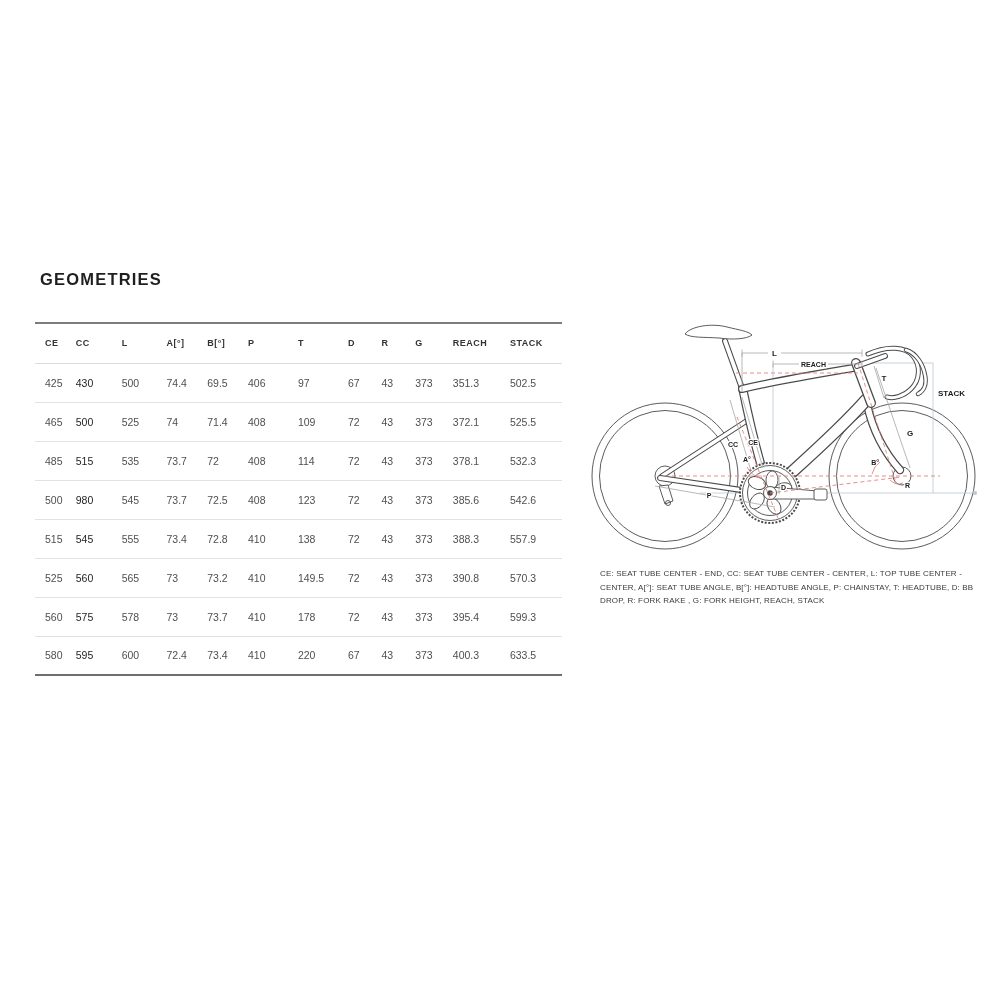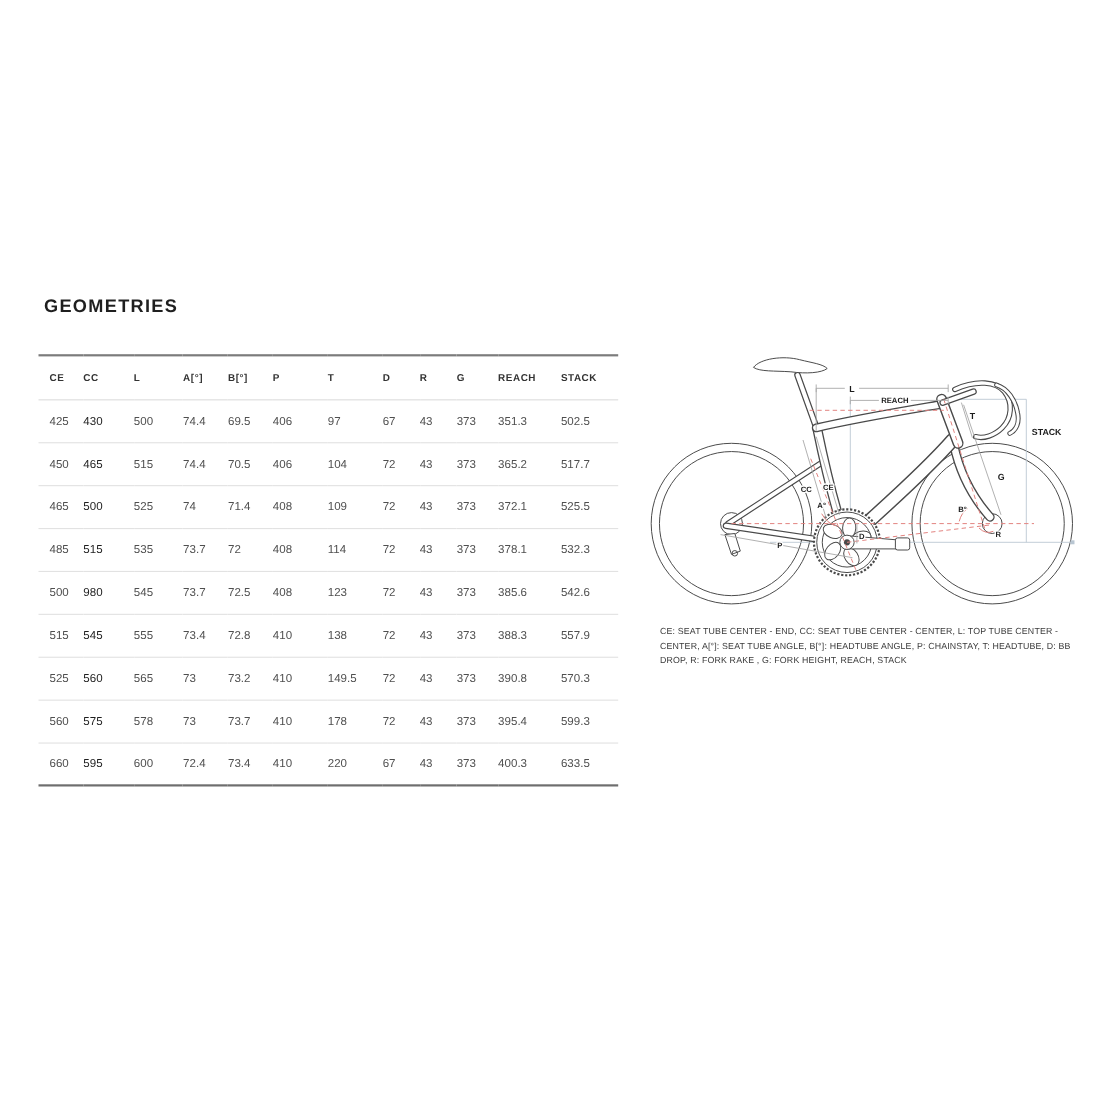--- a/index.html
+++ b/index.html
@@ -88,34 +88,20 @@
             <td>69.5</td>
             <td>406</td>
             <td>97</td>
             <td>67</td>
             <td>43</td>
             <td>373</td>
             <td>351.3</td>
             <td>502.5</td>
           </tr>
           <tr>
-            <td>450</td>
-            <td class="b">465</td>
-            <td>515</td>
-            <td>74.4</td>
-            <td>70.5</td>
-            <td>406</td>
-            <td>104</td>
-            <td>72</td>
-            <td>43</td>
-            <td>373</td>
-            <td>365.2</td>
-            <td>517.7</td>
-          </tr>
-          <tr>
             <td>465</td>
             <td class="b">500</td>
             <td>525</td>
             <td>74</td>
             <td>71.4</td>
             <td>408</td>
             <td>109</td>
             <td>72</td>
             <td>43</td>
             <td>373</td>
@@ -186,21 +172,21 @@
             <td>73.7</td>
             <td>410</td>
             <td>178</td>
             <td>72</td>
             <td>43</td>
             <td>373</td>
             <td>395.4</td>
             <td>599.3</td>
           </tr>
           <tr>
-            <td>660</td>
+            <td>580</td>
             <td class="b">595</td>
             <td>600</td>
             <td>72.4</td>
             <td>73.4</td>
             <td>410</td>
             <td>220</td>
             <td>67</td>
             <td>43</td>
             <td>373</td>
             <td>400.3</td>

